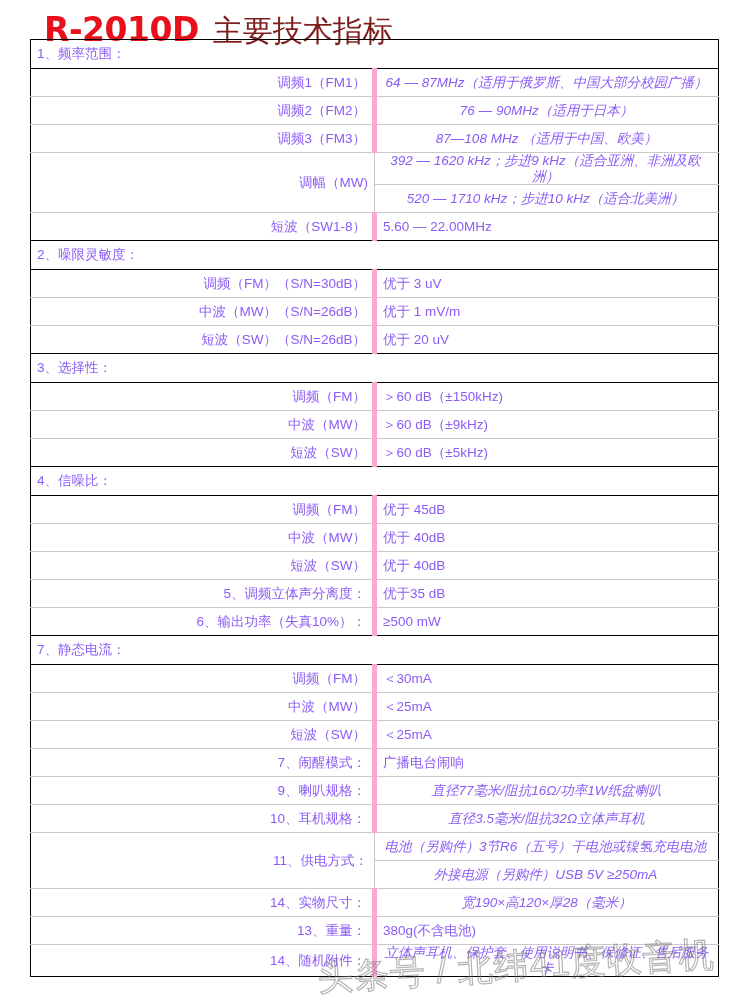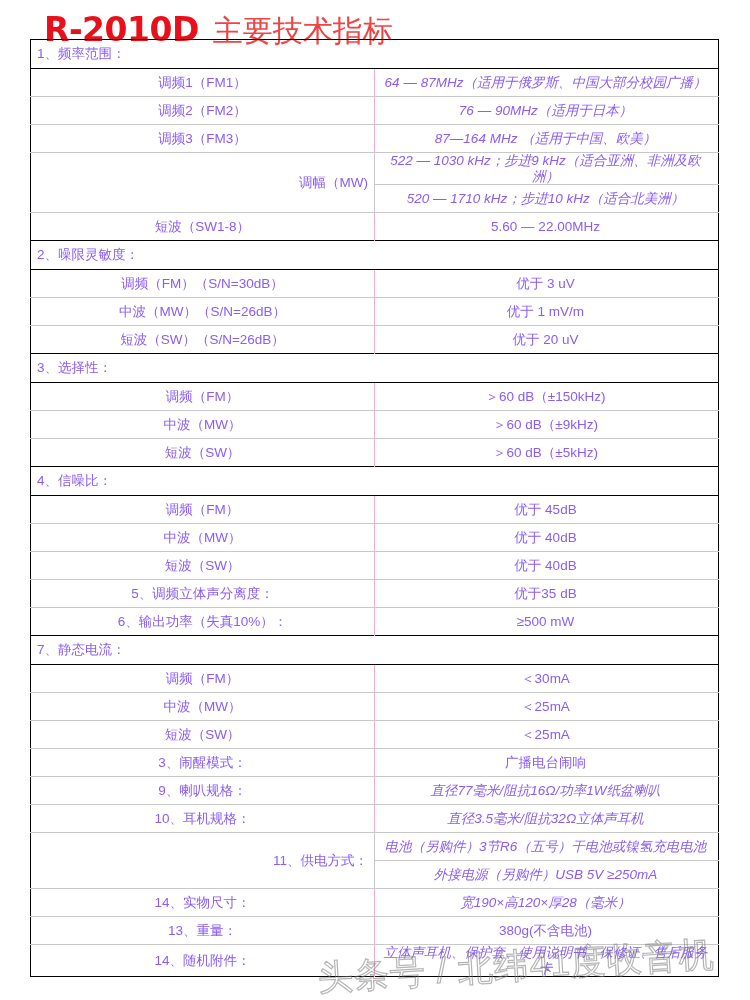--- a/index.html
+++ b/index.html
@@ -31,21 +31,21 @@
     white-space: nowrap;
   }
   .title-model {
     color: #e8111b;
     font-weight: bold;
     font-size: 33px;
     letter-spacing: -0.5px;
     font-family: "DejaVu Sans", "Liberation Sans", sans-serif;
   }
   .title-text {
-    color: #ef4444;
+    color: #7f1d1d;
     font-size: 30px;
     margin-left: 14px;
     font-family: Liberation Sans, sans-serif;
   }
 
   
   .spec-table {
     position: absolute;
     left: 30px;
     top: 39px;
@@ -79,26 +79,26 @@
   tr.section.first > td { border-top: none; }
 
   
   tr.data > td {
     border-bottom: 1px solid #c9c9c9;
   }
   tr.data.lastof > td {
     border-bottom: none;
   }
   td.label {
-    border-right: 1px solid #f9a8d4;
-    text-align: center;
+    border-right: 5px solid #f9a8d4;
+    text-align: right;
     width: 255px;
   }
   td.value {
-    text-align: center;
+    text-align: left;
     padding-right: 8px;
   }
   td.value.center {
     text-align: center;
     font-style: italic;
   }
   tr.sub td.value {
     border-bottom: 1px solid #c9c9c9;
   }
   tr.sub.last td.value {
@@ -146,25 +146,25 @@
         <tr class="data">
           <td class="label">调频1（FM1）</td>
           <td class="value center">64 — 87MHz（适用于俄罗斯、中国大部分校园广播）</td>
         </tr>
         <tr class="data">
           <td class="label">调频2（FM2）</td>
           <td class="value center">76 — 90MHz（适用于日本）</td>
         </tr>
         <tr class="data">
           <td class="label">调频3（FM3）</td>
-          <td class="value center">87—164 MHz （适用于中国、欧美）</td>
+          <td class="value center">87—108 MHz （适用于中国、欧美）</td>
         </tr>
         <tr class="data sub">
           <td class="merged-label" rowspan="2">调幅（MW)</td>
-          <td class="value center">522 — 1030 kHz；步进9 kHz（适合亚洲、非洲及欧洲）</td>
+          <td class="value center">392 — 1620 kHz；步进9 kHz（适合亚洲、非洲及欧洲）</td>
         </tr>
         <tr class="data sub last">
           <td class="value center">520 — 1710 kHz；步进10 kHz（适合北美洲）</td>
         </tr>
         <tr class="data lastof">
           <td class="label">短波（SW1-8）</td>
           <td class="value">5.60 — 22.00MHz</td>
         </tr>
         <tr class="section">
           <td colspan="2">2、噪限灵敏度：</td>
@@ -228,21 +228,21 @@
         </tr>
         <tr class="data">
           <td class="label">中波（MW）</td>
           <td class="value">＜25mA</td>
         </tr>
         <tr class="data">
           <td class="label">短波（SW）</td>
           <td class="value">＜25mA</td>
         </tr>
         <tr class="data">
-          <td class="label">3、闹醒模式：</td>
+          <td class="label">7、闹醒模式：</td>
           <td class="value">广播电台闹响</td>
         </tr>
         <tr class="data">
           <td class="label">9、喇叭规格：</td>
           <td class="value center">直径77毫米/阻抗16Ω/功率1W纸盆喇叭</td>
         </tr>
         <tr class="data">
           <td class="label">10、耳机规格：</td>
           <td class="value center">直径3.5毫米/阻抗32Ω立体声耳机</td>
         </tr>

